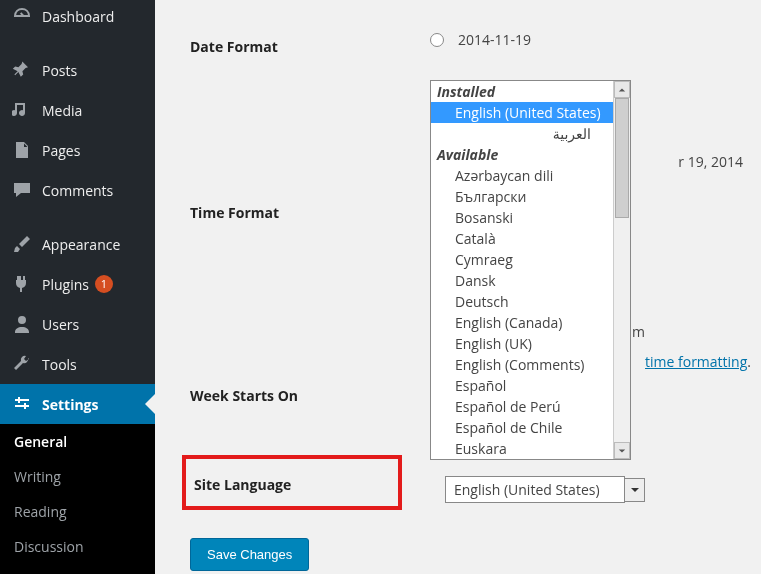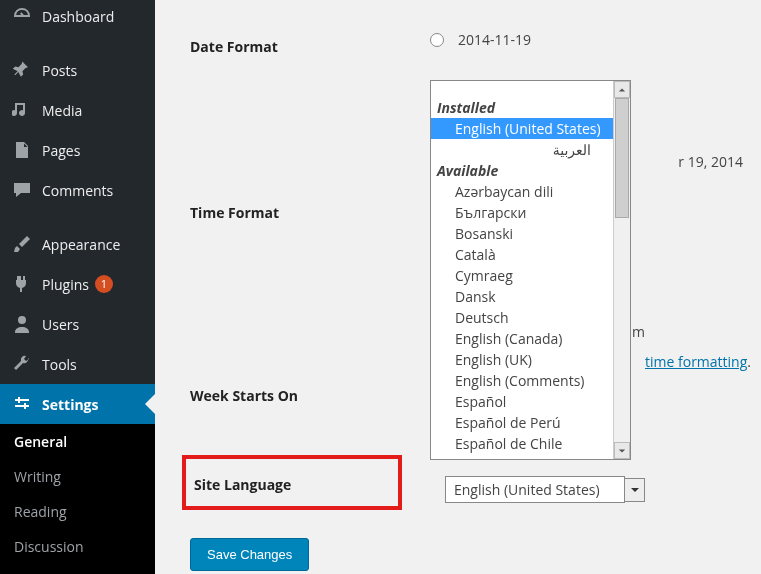--- a/index.html
+++ b/index.html
@@ -34,21 +34,21 @@
   .site-lang-box { border: 4px solid #e31b1b; padding: 12px 8px; width: 220px; margin-left: -8px; }
 
   .save-btn { margin-top: 28px; background: #0085ba; border: 1px solid #006799; color: #fff; border-radius: 3px; padding: 8px 16px; font-size: 13px; cursor: pointer; }
 
   .select-box { position: absolute; right: 116px; top: 476px; display: flex; align-items: center; }
   .select-input { background: #fff; border: 1px solid #888; padding: 3px 8px; width: 180px; font-size: 14px; }
   .select-btn { width: 20px; height: 24px; border: 1px solid #888; border-left: none; background: #eee; display: flex; align-items: center; justify-content: center; cursor: pointer; }
   .select-btn svg { width: 10px; height: 10px; fill: #333; }
 
   .dropdown { position: absolute; left: 430px; top: 80px; width: 201px; height: 380px; background: #fff; border: 1px solid #888; overflow: hidden; font-size: 14px; }
-  .dropdown-inner { width: 184px; height: 100%; overflow: hidden; margin-top: 16px; }
+  .dropdown-inner { width: 184px; height: 100%; overflow: hidden; }
   .dd-group { font-weight: 700; font-style: italic; padding: 1px 6px; }
   .dd-item { padding: 1px 6px 1px 24px; cursor: pointer; white-space: nowrap; }
   .dd-item.selected { background: #3399ff; color: #fff; }
   .dd-item.rtl { direction: rtl; text-align: right; padding-right: 24px; padding-left: 6px; }
   .dd-scrollbar { position: absolute; right: 0; top: 0; width: 17px; height: 100%; background: #f0f0f0; border-left: 1px solid #ccc; }
   .sb-btn { height: 17px; background: #e8e8e8; border: 1px solid #bbb; display: flex; align-items: center; justify-content: center; }
   .sb-btn svg { width: 8px; height: 8px; fill: #555; }
   .sb-track { position: absolute; top: 17px; bottom: 17px; left: 0; right: 0; }
   .sb-thumb { position: absolute; top: 0; left: 1px; right: 1px; height: 120px; background: #cfcfcf; border: 1px solid #aaa; }
   .sb-btn.bottom { position: absolute; bottom: 0; left: 0; right: 0; }

